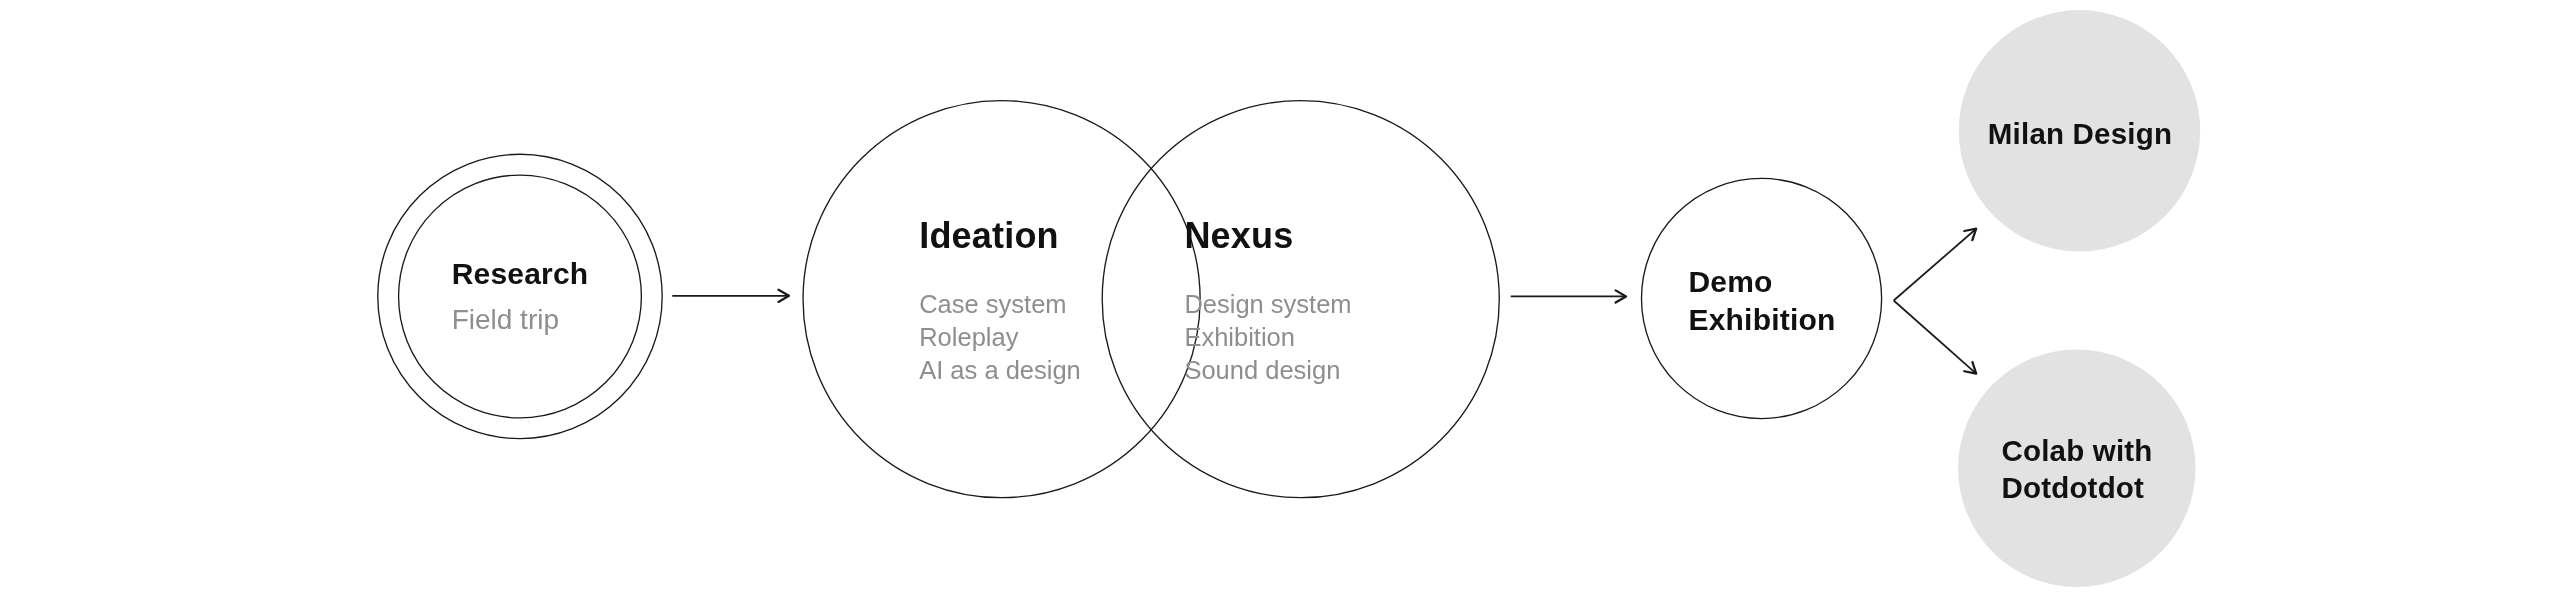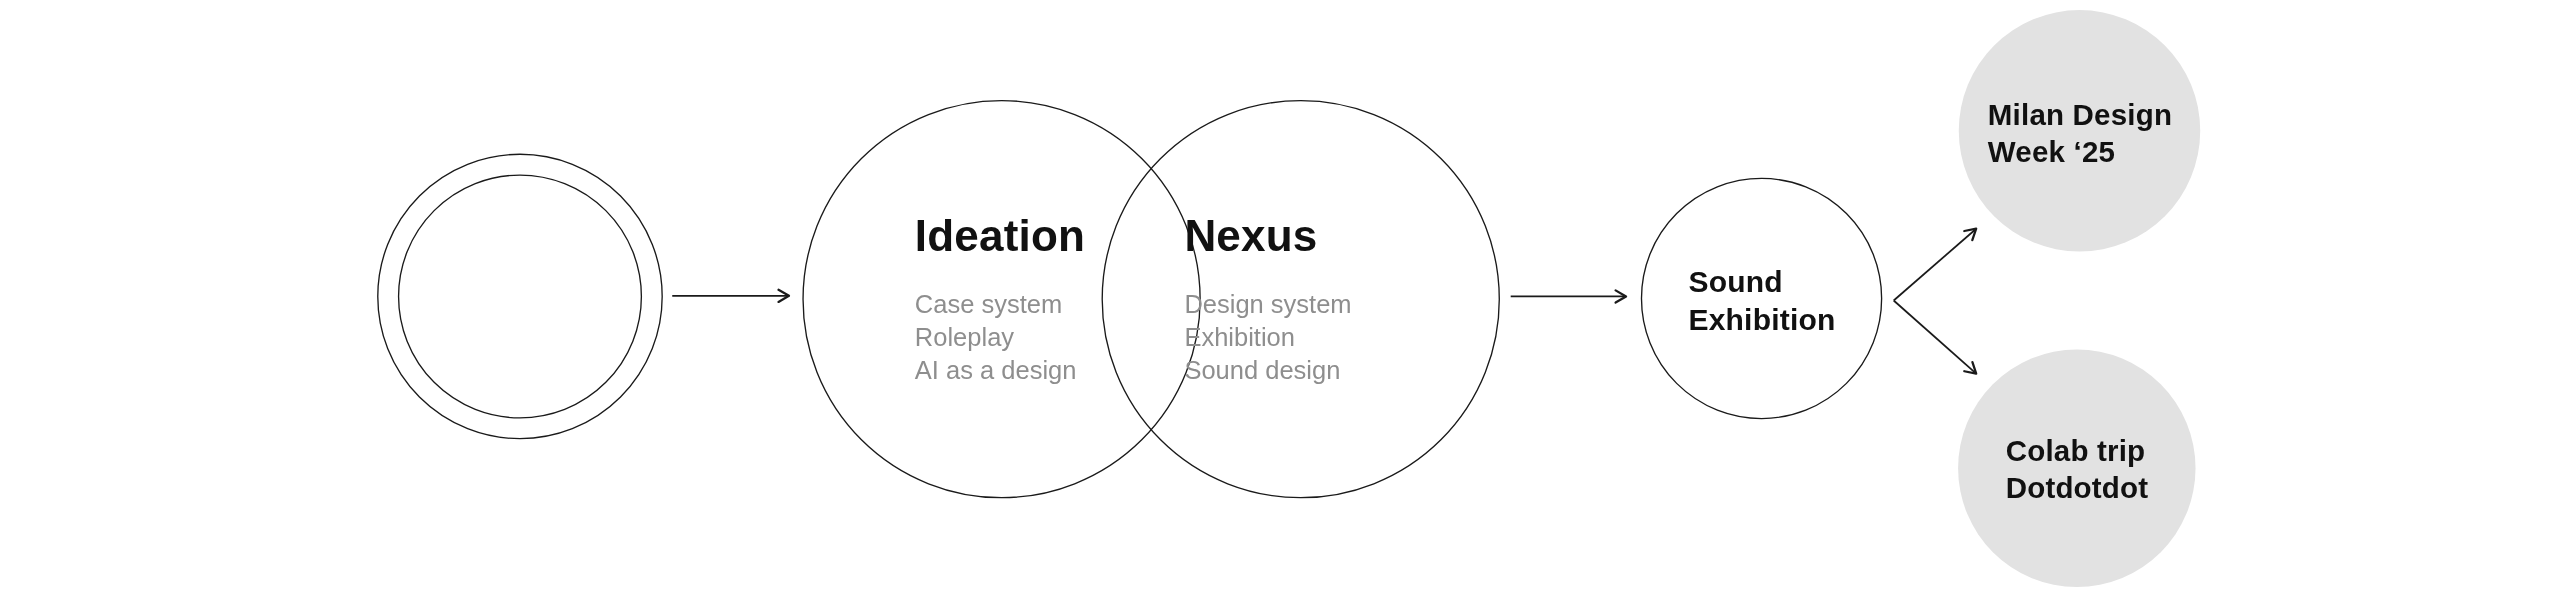--- a/index.html
+++ b/index.html
@@ -34,21 +34,21 @@
     letter-spacing: 0.2px;
     color: #111111;
   }
   .node-sub {
     font-size: 28px;
     font-weight: 400;
     line-height: 40px;
     color: #8e8e8e;
   }
   .venn-title {
-    font-size: 44px;
+    font-size: 36px;
     font-weight: 600;
     line-height: 50px;
     letter-spacing: 0.2px;
     color: #111111;
     margin-bottom: 27px;
   }
   .venn-item {
     font-size: 25.5px;
     font-weight: 400;
     line-height: 33px;
@@ -87,44 +87,47 @@
 
     <circle cx="2626" cy="445" r="179" fill="none" stroke="#1a1a1a" stroke-width="2"></circle>
 
     <line x1="2823" y1="448" x2="2946" y2="341" stroke="#1a1a1a" stroke-width="2.6" marker-end="url(#arrowhead)"></line>
     <line x1="2823" y1="448" x2="2946" y2="557" stroke="#1a1a1a" stroke-width="2.6" marker-end="url(#arrowhead)"></line>
 
     <circle cx="3100" cy="195" r="180" fill="#e2e2e2" stroke="none"></circle>
     <circle cx="3096" cy="698" r="177" fill="#e2e2e2" stroke="none"></circle>
   </svg>
 
+  <div class="label" style="left:520px; top:296px;">
+    <div class="node-title research-title">Research</div>
+    <div class="node-sub">Field trip</div>
+  </div>
 
   <div class="label" style="left:1000px; top:299px;">
     <div class="venn-title">Ideation</div>
     <div class="venn-item">Case system</div>
     <div class="venn-item">Roleplay</div>
     <div class="venn-item">AI as a design</div>
   </div>
 
   <div class="label" style="left:1268px; top:299px;">
     <div class="venn-title">Nexus</div>
     <div class="venn-item">Design system</div>
     <div class="venn-item">Exhibition</div>
     <div class="venn-item">Sound design</div>
   </div>
 
   <div class="label" style="left:1762px; top:301px;">
-    <div class="node-title" style="line-height:38px;">Sound</div>
+    <div class="node-title" style="line-height:38px;">Demo</div>
     <div class="node-title" style="line-height:38px;">Exhibition</div>
   </div>
 
   <div class="label" style="left:2080px; top:133px;">
     <div class="outcome-line">Milan Design</div>
-    <div class="outcome-line">Week ‘25</div>
   </div>
 
   <div class="label" style="left:2077px; top:469px;">
-    <div class="outcome-line">Colab trip</div>
+    <div class="outcome-line">Colab with</div>
     <div class="outcome-line">Dotdotdot</div>
   </div>
 
 </div>
 
 
 </body></html>

